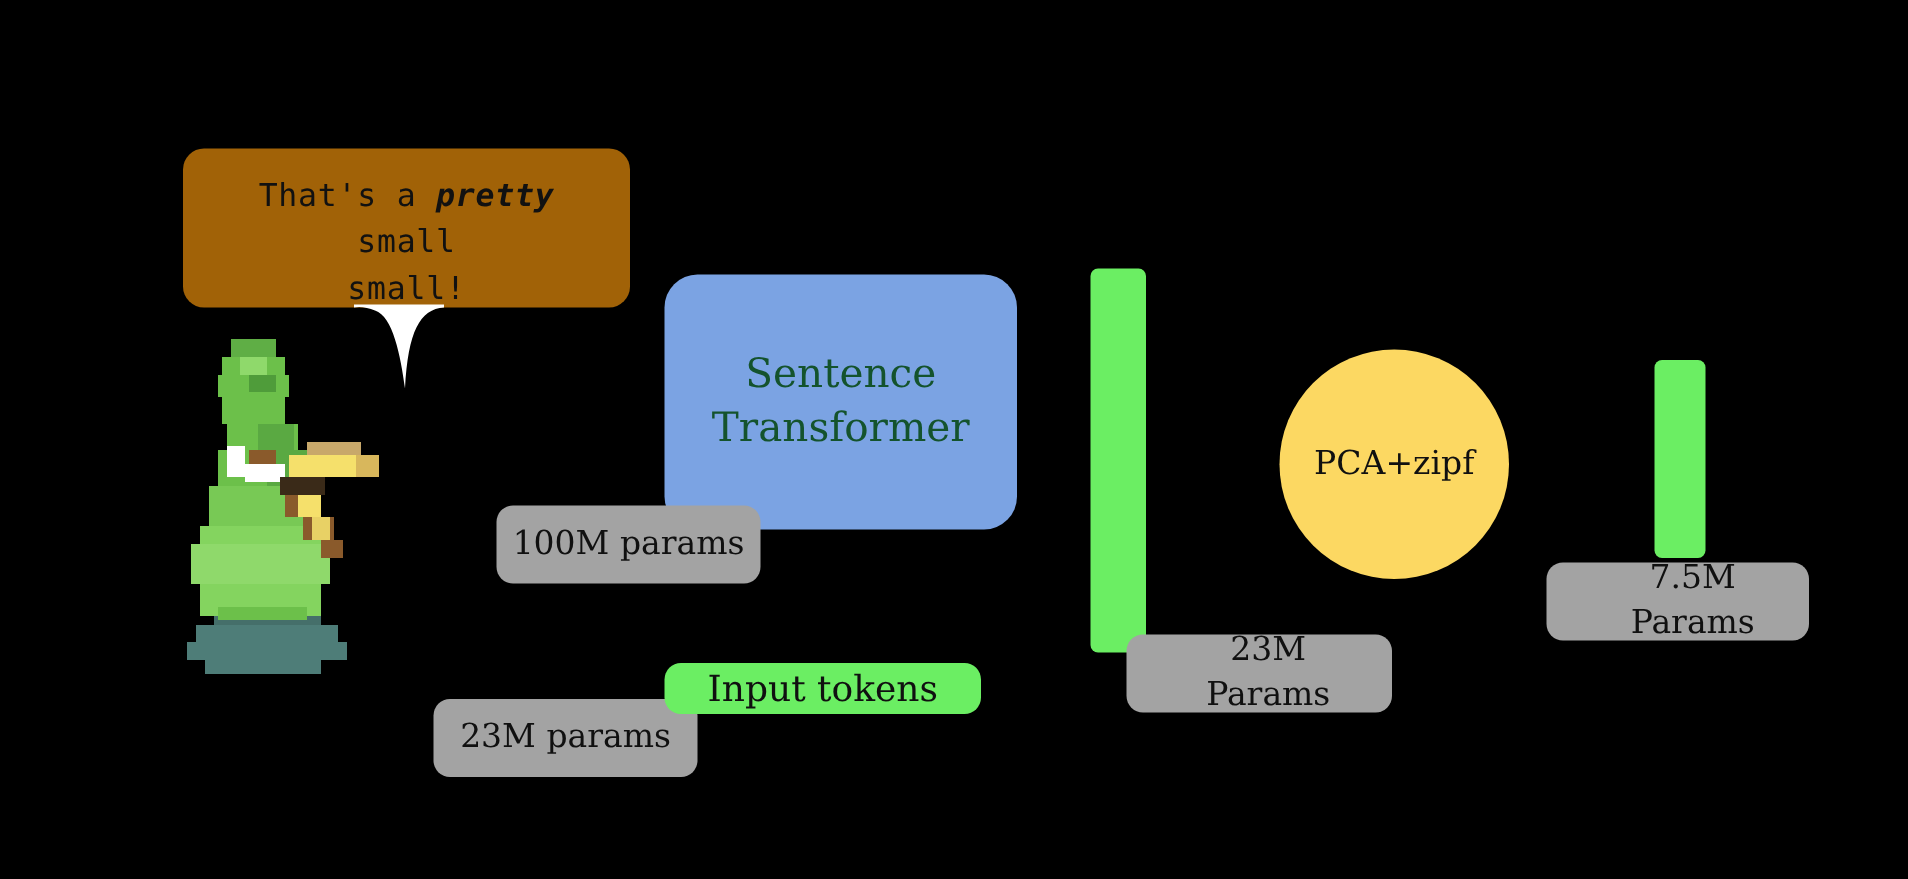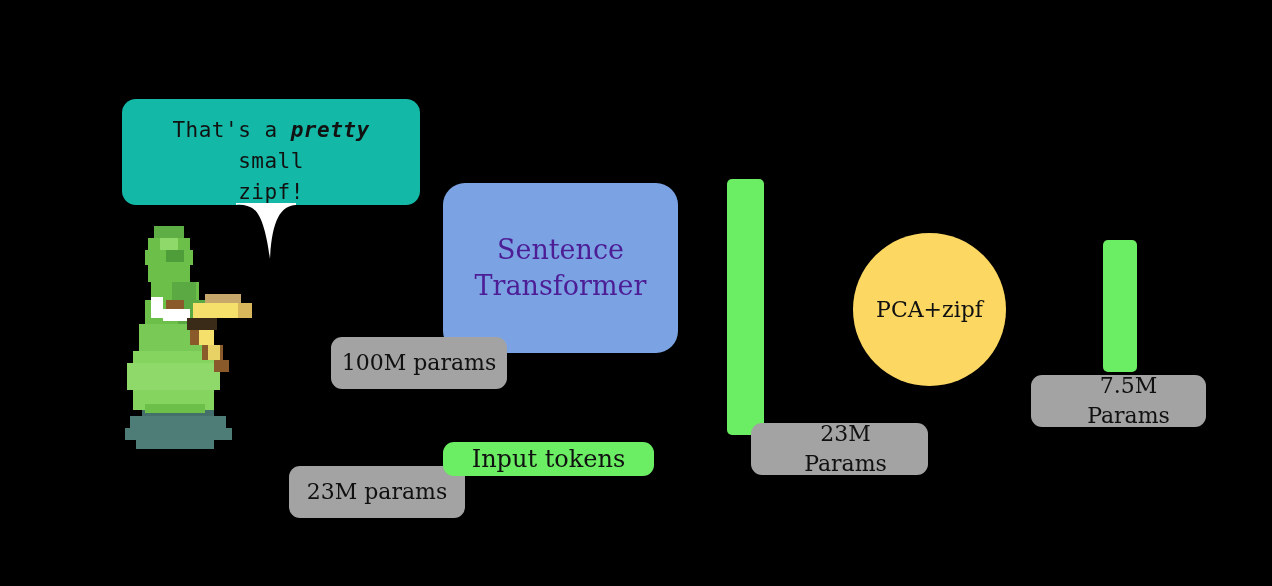--- a/index.html
+++ b/index.html
@@ -25,21 +25,21 @@
     background: #000000;
   }
 
   
   .bubble {
     position: absolute;
     left: 122px;
     top: 99px;
     width: 298px;
     height: 106px;
-    background: #14b8a6;
+    background: #a16207;
     border-radius: 14px;
     box-sizing: border-box;
     padding: 16px 14px 0 14px;
     text-align: center;
     color: #111111;
     font-family: "DejaVu Sans Mono", monospace;
     font-size: 21px;
     line-height: 31px;
     letter-spacing: 0.5px;
   }
@@ -76,21 +76,21 @@
     justify-content: center;
     text-align: center;
   }
   .box-blue {
     left: 443px;
     top: 183px;
     width: 235px;
     height: 170px;
     background: #7ba3e3;
     border-radius: 22px;
-    color: #4c1d95;
+    color: #14532d;
     font-size: 27px;
     line-height: 36px;
   }
   .label-white {
     background: #a3a3a3;
     color: #101010;
     border-radius: 11px;
     font-size: 22px;
     line-height: 30px;
   }
@@ -135,21 +135,21 @@
     text-align: center;
   }
 </style>
 </head>
 <body>
 
 <div class="stage">
 
   <div class="bubble">
     <span>That's a </span><em>pretty</em><span> small</span>
-    <div>zipf!</div>
+    <div>small!</div>
   </div>
   <svg class="bubble-tail" viewBox="0 0 60 60">
     <path d="M0,0 L60,0 L60,2 C44,3 36,18 34,56 C31,34 26,8 14,4 C9,2 4,1 0,2 Z" fill="#ffffff"></path>
   </svg>
 
   <svg class="sprite" viewBox="0 0 56 80" shape-rendering="crispEdges">
     <g>
       <rect x="10" y="66" width="32" height="4" fill="#4e7d78"></rect>
       <rect x="8" y="70" width="36" height="4" fill="#4e7d78"></rect>
       <rect x="12" y="74" width="26" height="3" fill="#4e7d78"></rect>

